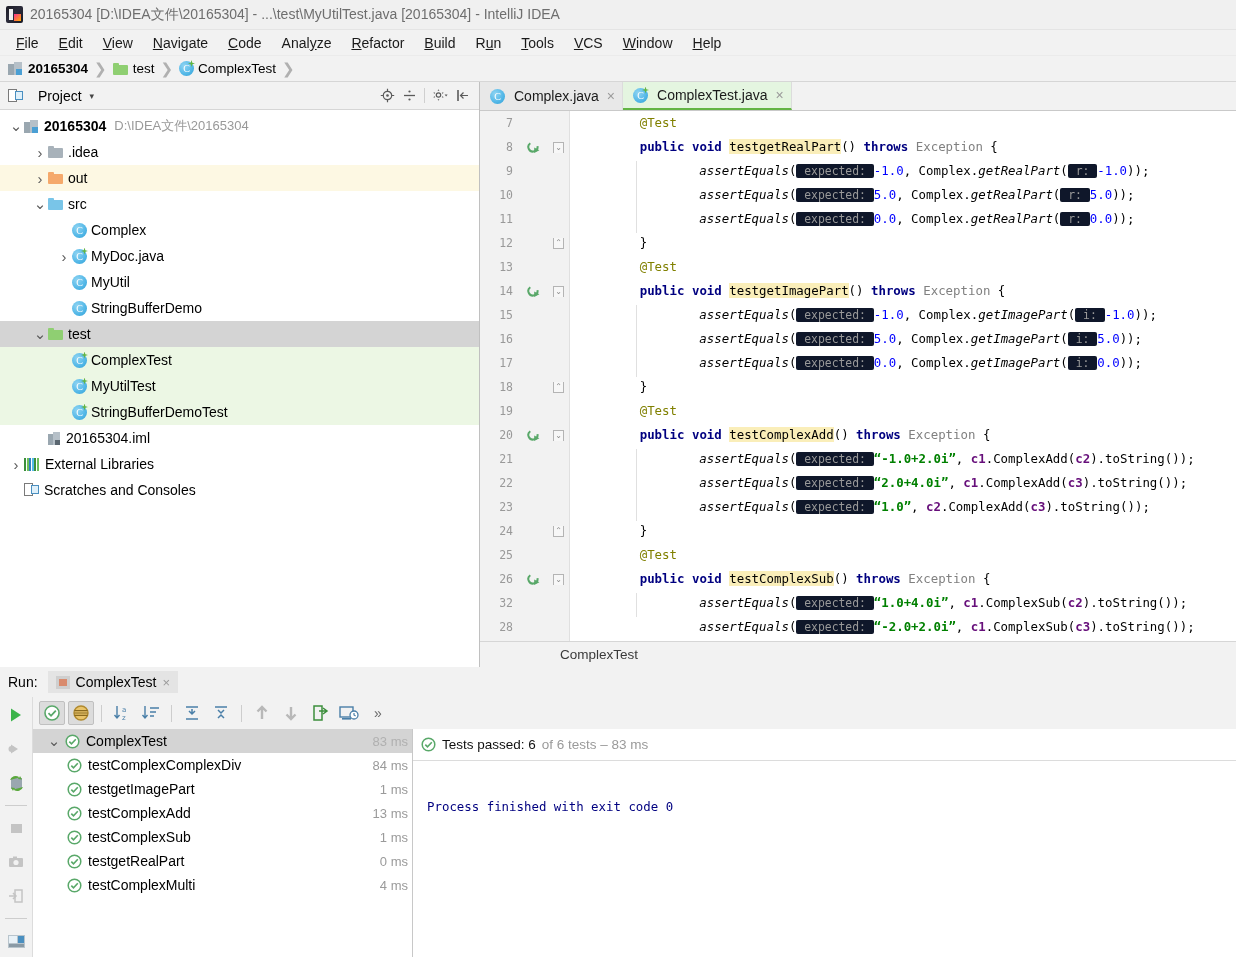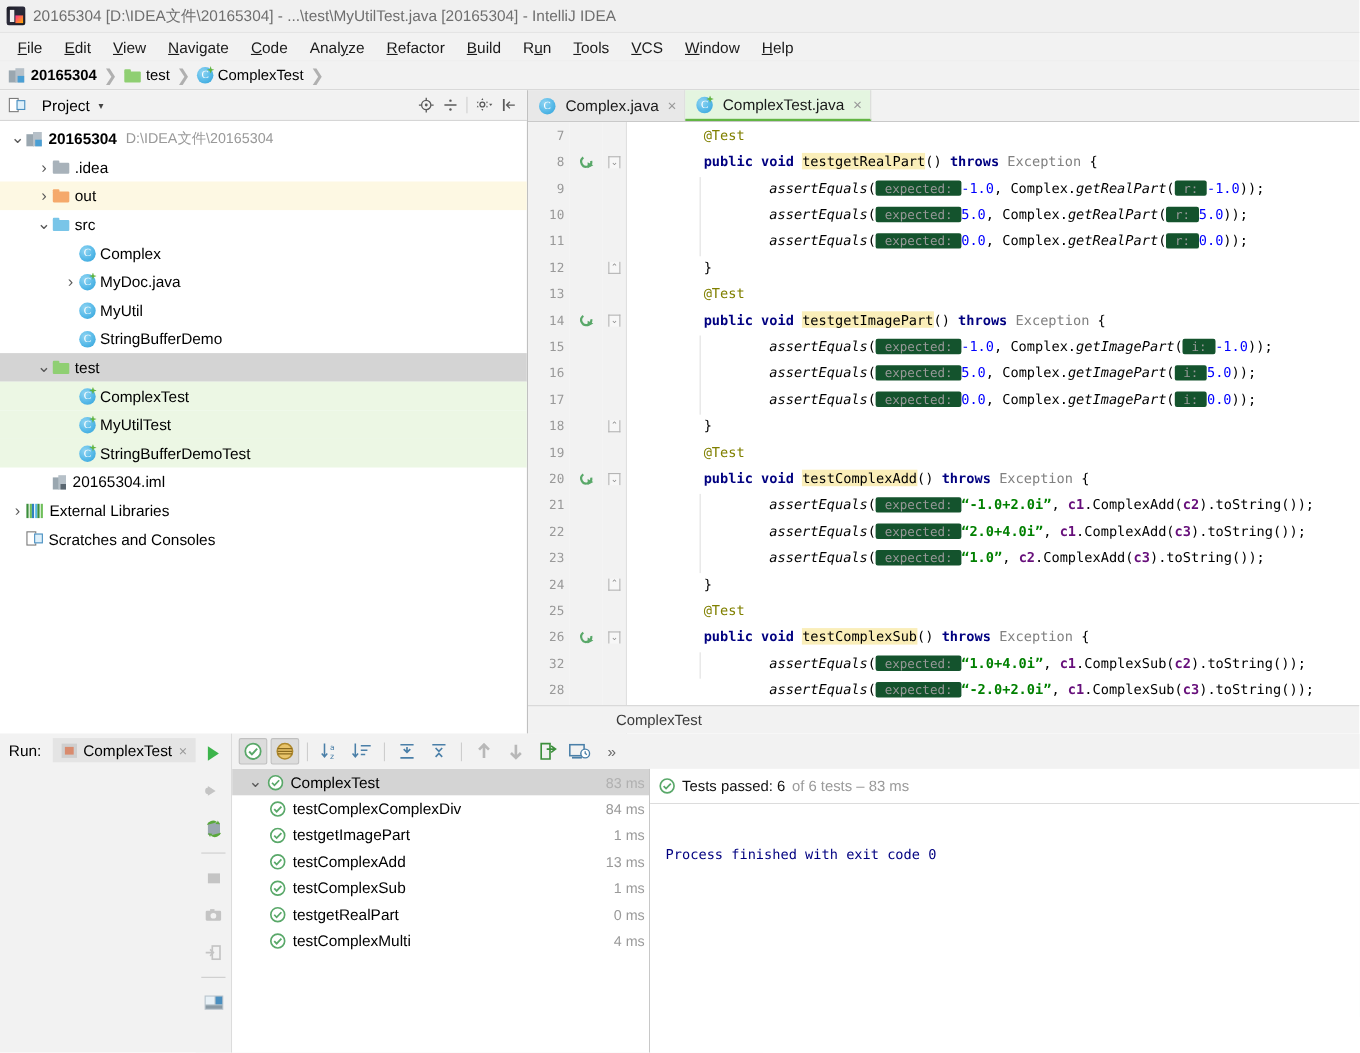--- a/index.html
+++ b/index.html
@@ -184,36 +184,36 @@
   .fold-mark.bot { border-top: none; }
 
   
   .k  { color: #000080; font-weight: bold; }
   .ann{ color: #808000; }
   .cls{ color: #808080; }
   .mth{ color: #000000; font-style: italic; }
   .num{ color: #0000ff; }
   .str{ color: #008000; font-weight: bold; }
   .fld{ color: #660e7a; font-weight: bold; }
-  .hint{ background: #14532d; color: #999999; font-size: 11.4px; border-radius: 2px; padding: 0 1px; }
+  .hint{ background: #0f172a; color: #999999; font-size: 11.4px; border-radius: 2px; padding: 0 1px; }
   .hl-method { background: #faeeb9; }
   .ident { color: #000000; }
 
   .indent-guide {
     position: absolute; width: 1px; background: #e0e0e0;
   }
   .breadcrumb-bottom {
     position: absolute; left: 0; right: 0; bottom: 0; height: 26px;
     background: #f2f2f2; border-top: 1px solid #d6d6d6;
     display: flex; align-items: center; padding-left: 80px;
     font-size: 13.5px; color: #3a3a3a;
   }
 
   
-  .run-panel { height: 290px; flex: 0 0 290px; display: flex; flex-direction: row; background: #f2f2f2; }
+  .run-panel { height: 290px; flex: 0 0 290px; display: flex; flex-direction: column; background: #f2f2f2; }
   .run-header {
     height: 30px; flex: 0 0 30px; display: flex; align-items: center;
     padding-left: 8px; background: #f2f2f2;
   }
   .run-label { font-size: 14px; margin-right: 10px; }
   .run-tab {
     display: flex; align-items: center; gap: 6px; background: #e4e4e4;
     padding: 3px 8px; font-size: 14px;
   }
   .run-tab .close { color: #9a9a9a; font-size: 13px; }

